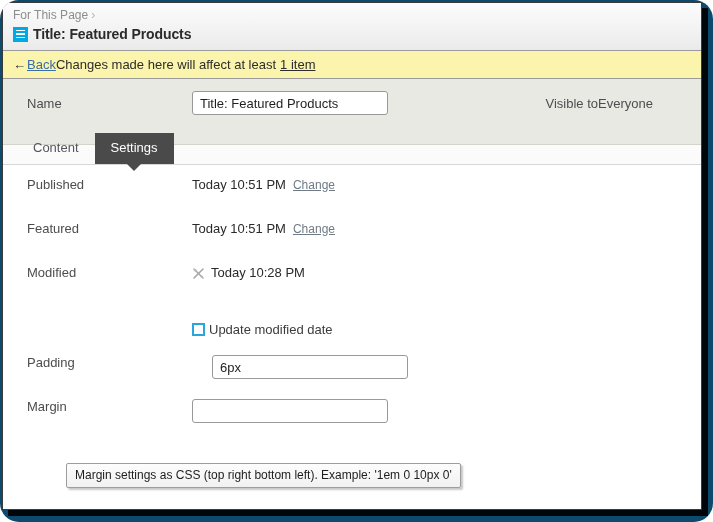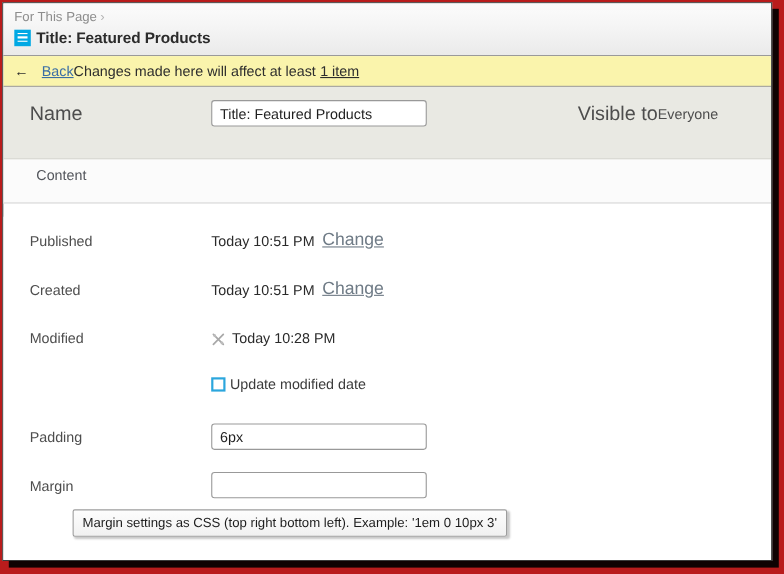--- a/index.html
+++ b/index.html
@@ -6,21 +6,22 @@
     margin: 0;
     padding: 0;
     background: #ffffff;
     font-family: "Liberation Sans", sans-serif;
   }
   #screen {
     position: relative;
     width: 713px;
     height: 522px;
     overflow: hidden;
-    background: #b91c1c;
+    background: #0c4a6e;
+    border-radius: 19px;
   }
 
   
   .window {
     position: absolute;
     left: 2px;
     top: 2px;
     width: 700px;
     height: 508px;
     background: #ffffff;
@@ -99,21 +100,20 @@
   .notice .arrow-left {
     color: #2d2d2d;
     font-size: 13px;
     margin-right: 1px;
     line-height: 1;
   }
   .notice .back-link {
     color: #3a6ea5;
     text-decoration: underline;
     cursor: pointer;
-    margin-left: 11px;
   }
   .notice .notice-text { color: #2d2d2d; text-align: right; }
   .notice .item-link {
     color: #2d2d2d;
     text-decoration: underline;
     cursor: pointer;
     margin-left: 4px;
   }
 
   
@@ -124,21 +124,21 @@
     position: relative;
   }
   .band-inner {
     display: flex;
     align-items: center;
     height: 48px;
     padding: 0 12px 0 24px;
     box-sizing: border-box;
   }
   .band-label {
-    font-size: 18px;
+    font-size: 13px;
     color: #4d4d4d;
     white-space: nowrap;
   }
   .lbl-name  { width: 165px; }
   .lbl-vis   { width: 165px; text-align: left; }
   .val-every { font-size: 13px; color: #4d4d4d; }
 
   .text-input {
     font-family: "Liberation Sans", sans-serif;
     font-size: 13px;
@@ -150,23 +150,23 @@
     width: 196px;
     padding: 0 7px;
     box-sizing: border-box;
     outline: none;
   }
 
   
   .tabs-wrap {
     background: #fbfbfb;
     border-bottom: 1px solid #d6d6d6;
-    height: 40px;
-    display: flex;
-    align-items: flex-start;
+    height: 20px;
+    display: flex;
+    align-items: flex-end;
     padding-left: 14px;
     box-sizing: border-box;
     position: relative;
   }
   .tab {
     font-size: 13px;
     color: #53565c;
     padding: 7px 16px 8px 16px;
     line-height: 16px;
     cursor: pointer;
@@ -191,21 +191,21 @@
   }
 
   
   .body {
     background: #ffffff;
     position: relative;
     height: 100%;
   }
   .form-row {
     display: flex;
-    align-items: center;
+    align-items: flex-start;
     padding-left: 24px;
     min-height: 44px;
     box-sizing: border-box;
   }
   .row-label {
     width: 165px;
     font-size: 13px;
     color: #4d4d4d;
     white-space: nowrap;
     flex: 0 0 auto;
@@ -213,21 +213,21 @@
   .row-value {
     font-size: 13px;
     color: #2a2a2a;
     display: flex;
     align-items: center;
     white-space: nowrap;
   }
   .change-link {
     color: #6f7b86;
     text-decoration: underline;
-    font-size: 16px;
+    font-size: 12px;
     margin-left: 7px;
     cursor: pointer;
   }
   .pin-icon {
     width: 13px;
     height: 13px;
     margin-right: 6px;
     flex: 0 0 auto;
     display: inline-block;
     position: relative;
@@ -305,34 +305,35 @@
       <div class="band-inner">
         <span class="band-label lbl-name">Name</span>
         <input class="text-input" type="text" value="Title: Featured Products" style="">
         <span class="band-label lbl-vis" style="margin-left:45px;text-align:right;">Visible to</span>
         <span class="val-every">Everyone</span>
       </div>
     </div>
 
     <div class="tabs-wrap">
       <div class="tab">Content</div>
+      <div class="tab active">Settings</div>
     </div>
 
     <div class="body">
 
       <div class="form-row" style="margin-top:12px;">
         <span class="row-label">Published</span>
         <span class="row-value">
           <span>Today 10:51 PM</span>
           <span class="change-link">Change</span>
         </span>
       </div>
 
       <div class="form-row">
-        <span class="row-label">Created</span>
+        <span class="row-label">Featured</span>
         <span class="row-value">
           <span>Today 10:51 PM</span>
           <span class="change-link">Change</span>
         </span>
       </div>
 
       <div class="form-row">
         <span class="row-label">Modified</span>
         <span class="row-value">
           <span class="pin-icon">
@@ -347,28 +348,28 @@
           </span>
           <span>Today 10:28 PM</span>
         </span>
       </div>
 
       <div class="checkbox-row">
         <span class="checkbox"></span>
         <span class="checkbox-label">Update modified date</span>
       </div>
 
-      <div class="form-row" style="margin-top:6px;">
+      <div class="form-row" style="margin-top:6px;gap:20px;">
         <span class="row-label">Padding</span>
         <input class="text-input" type="text" value="6px" style="">
       </div>
 
       <div class="form-row">
         <span class="row-label">Margin</span>
         <input class="text-input" type="text" value="" style="">
       </div>
 
     </div>
 
-    <div class="tooltip">Margin settings as CSS (top right bottom left). Example: '1em 0 10px 3'</div>
+    <div class="tooltip">Margin settings as CSS (top right bottom left). Example: '1em 0 10px 0'</div>
 
   </div>
 </div>
 
 </body></html>

